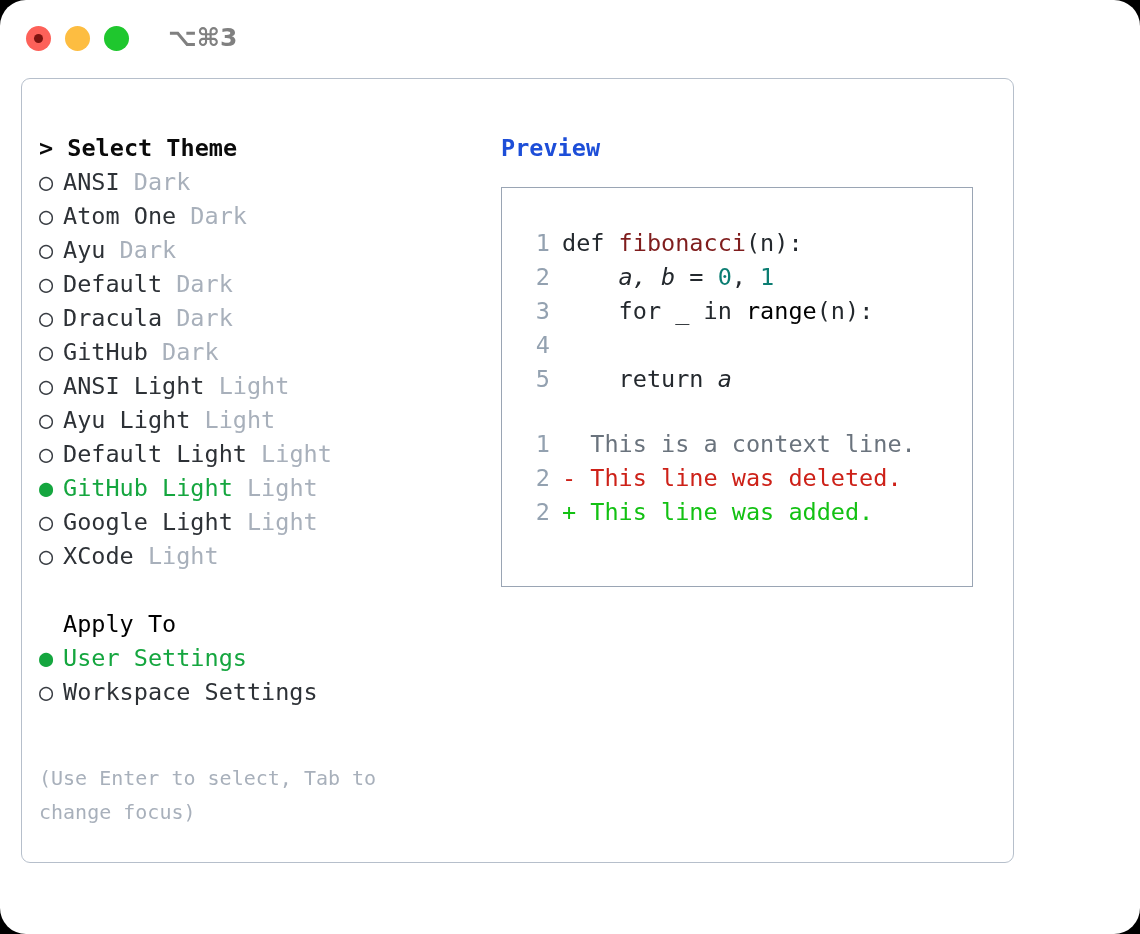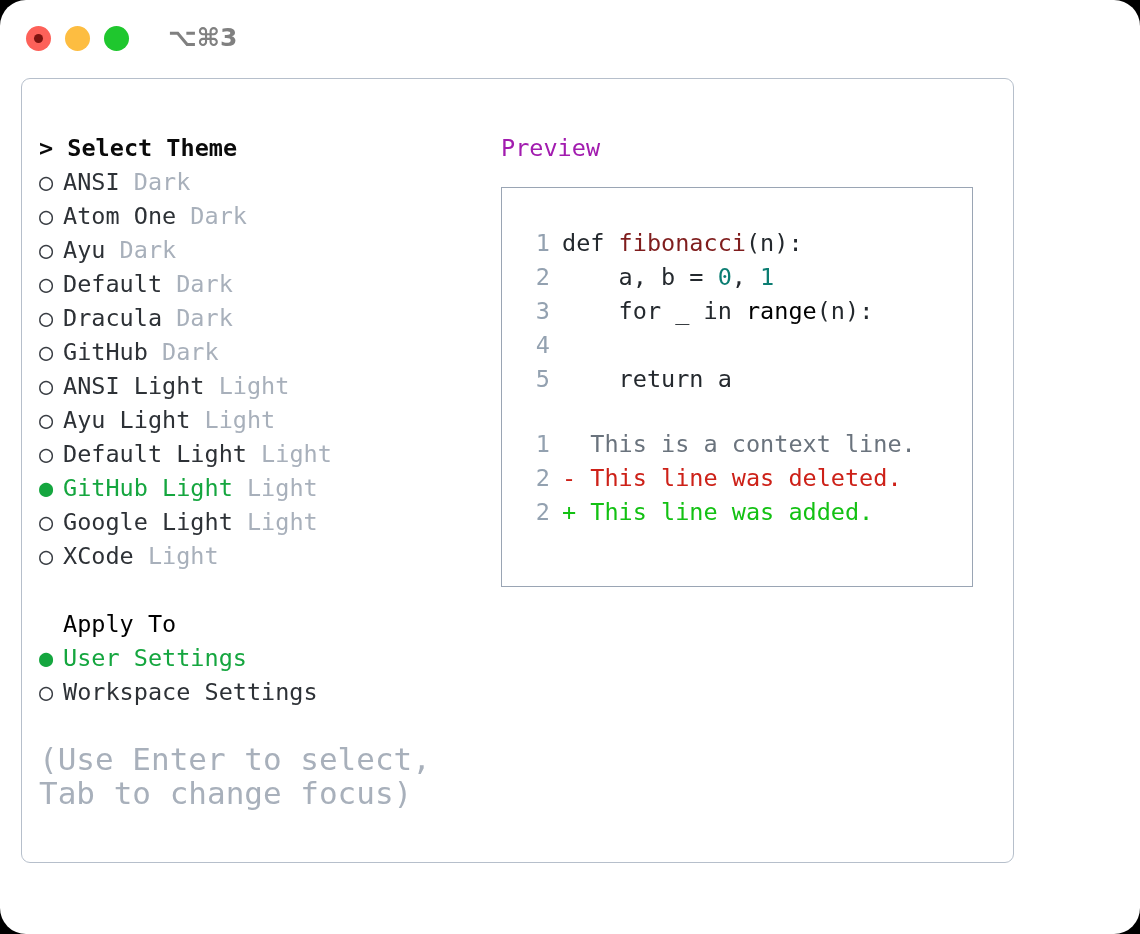--- a/index.html
+++ b/index.html
@@ -119,38 +119,38 @@
     font-size: 23.5px;
     color: #3b3f45;
     text-align: left;
   }
   .marker.sel { color: #15a63f; }
   .opt-name { color: #2d3136; }
   .opt-row.selected .opt-name { color: #15a63f; }
   .opt-badge { color: #a8b0bb; }
   .spacer-row { height: 34px; }
   .hint {
-    margin-top: 33px;
-    font-size: 31px;
+    margin-top: 52px;
+    font-size: 20px;
     line-height: 34px;
     color: #a8b0bb;
     width: 420px;
   }
 
   
   .right-col {
     position: absolute;
     left: 479px;
     top: 52px;
     width: 500px;
   }
   .preview-title {
     font-size: 23.5px;
-    font-weight: 400;
-    color: #a21caf;
+    font-weight: 700;
+    color: #1d4ed8;
     line-height: 34px;
   }
   .preview-box {
     margin-top: 22px;
     width: 472px;
     height: 400px;
     border: 1.6px solid #9aa5b4;
     background: #ffffff;
     box-sizing: border-box;
     padding: 38px 0 0 18px;
@@ -169,21 +169,21 @@
     text-align: right;
     margin-right: 12px;
   }
   .code-body { white-space: pre; }
   .gap-line { height: 31px; }
 
   .tok-plain  { color: #24292e; }
   .tok-fn     { color: #7f1d1d; }
   .tok-num    { color: #0b7d72; }
   .tok-builtin{ color: #000000; margin-top: 40px; }
-  .tok-var    { color: #24292e; }
+  .tok-var    { color: #24292e; font-style: italic; }
 
   .diff-ctx { color: #6a737d; }
   .diff-del { color: #cd2118; }
   .diff-add { color: #13c113; }
 </style>
 </head>
 <body>
 
 <div class="window">
 

